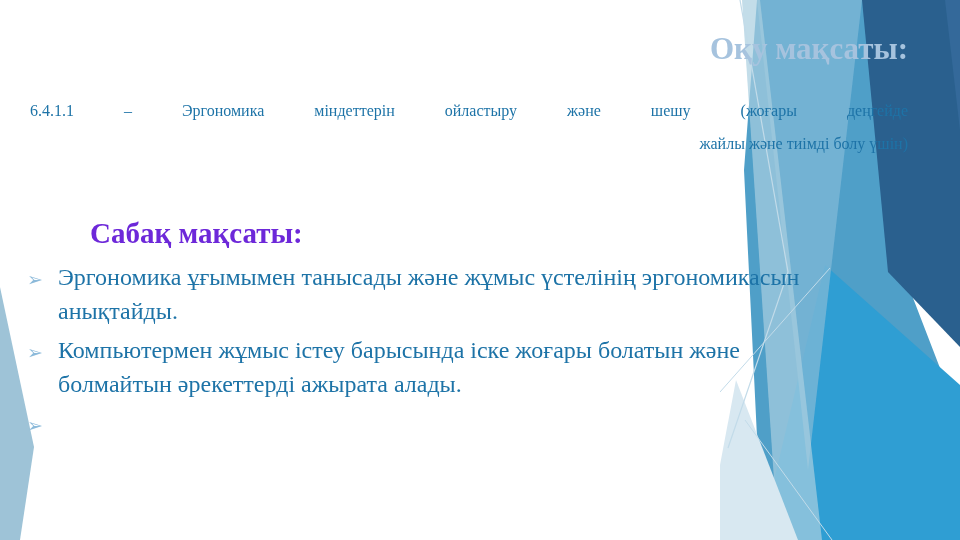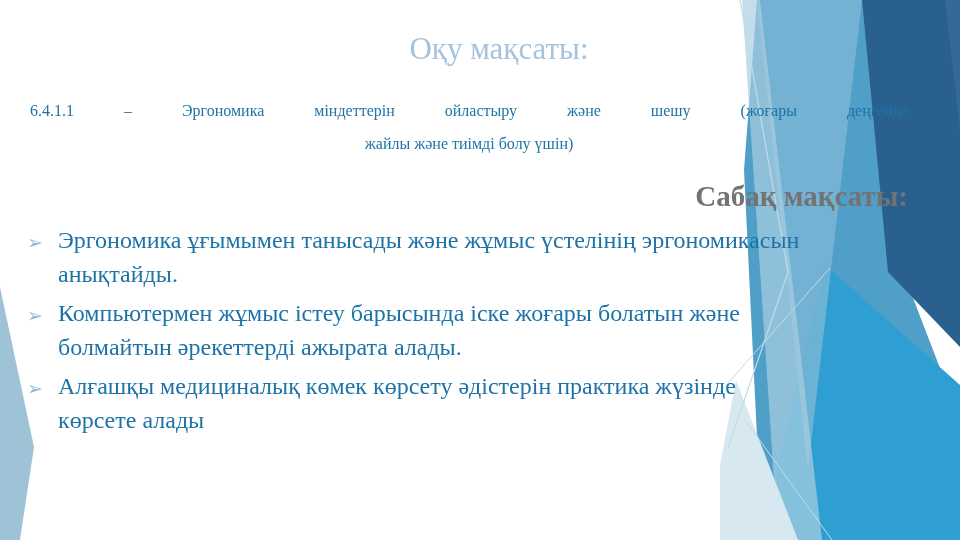--- a/index.html
+++ b/index.html
@@ -13,40 +13,40 @@
   .decor { position: absolute; top: 0; z-index: 1; pointer-events: none; }
   #right-accent { right: 0; }
   #left-accent { left: 0; }
 
   .content {
     position: absolute; left: 30px; top: 0;
     width: 878px; z-index: 2;
   }
   .slide-title {
     margin-top: 28px;
-    font-size: 31px; font-weight: normal;
+    font-size: 31px; font-weight: bold;
     line-height: 42px;
-    text-align: center;
+    text-align: right;
     padding-left: 60px;
     color: #a6c3de;
   }
   .objective {
     margin-top: 24px;
     font-size: 16px; line-height: 33px;
     color: #1d73a7;
   }
   .objective .line-justified { text-align: justify; text-align-last: justify; }
-  .objective .line-left { text-align: center; }
+  .objective .line-left { text-align: right; }
   .lesson-heading {
-    margin-top: 17px;
+    margin-top: 54px;
     font-size: 29px; font-weight: bold;
     line-height: 38px;
-    text-align: right;
+    text-align: left;
     padding-left: 60px;
-    color: #737373;
+    color: #6d28d9;
   }
   ul.bullets {
     list-style: none;
     margin: 8px 0 0 0; padding: 0;
   }
   ul.bullets li {
     position: relative;
     padding-left: 28px;
     margin-bottom: 5px;
     font-size: 24px; line-height: 34px;
@@ -97,18 +97,16 @@
       <span class="bullet-text">Эргономика ұғымымен танысады және жұмыс үстелінің эргономикасын
 анықтайды.</span>
     </li>
     <li>
       <span class="bullet-arrow">➢</span>
       <span class="bullet-text">Компьютермен жұмыс істеу барысында іске жоғары болатын және
 болмайтын әрекеттерді ажырата алады.</span>
     </li>
     <li>
       <span class="bullet-arrow">➢</span>
-      <span class="bullet-text">Алғашқы медициналық көмек көрсету әдістерін практика жүзінде
-көрсете алады</span>
     </li>
   </ul>
 
 </div>
 
 </body></html>

